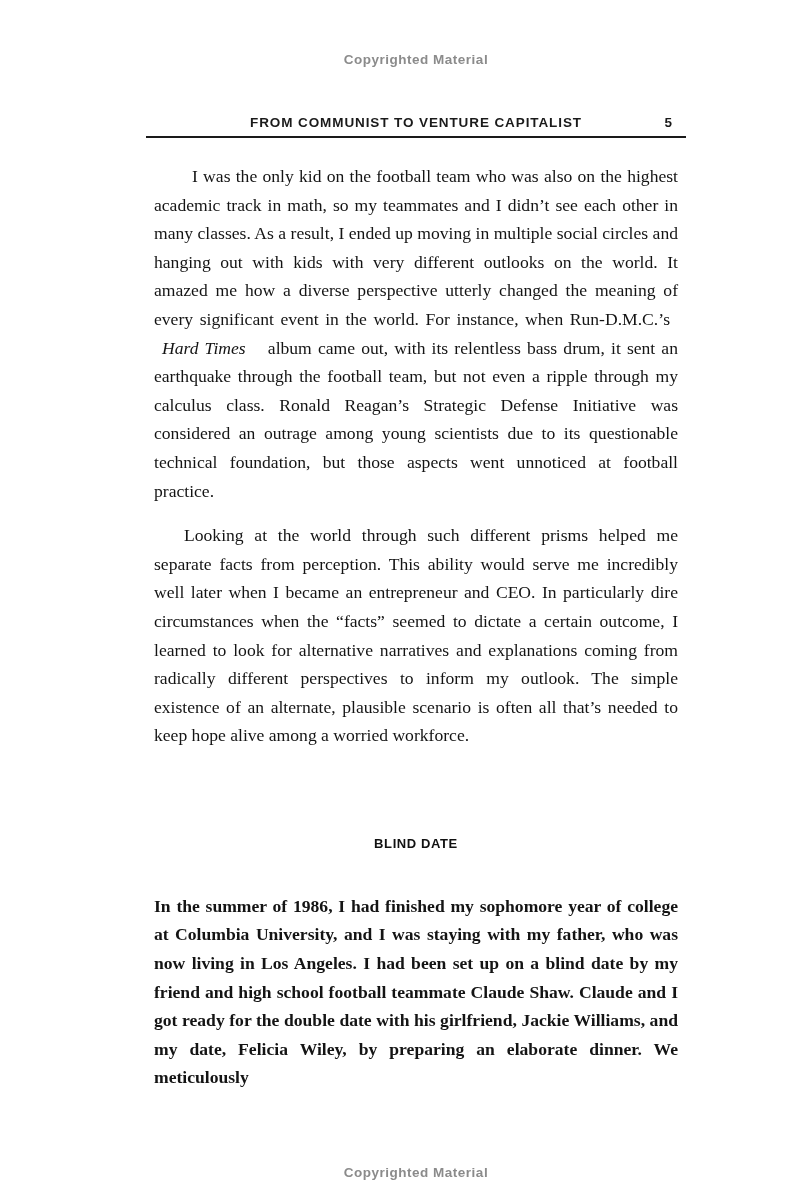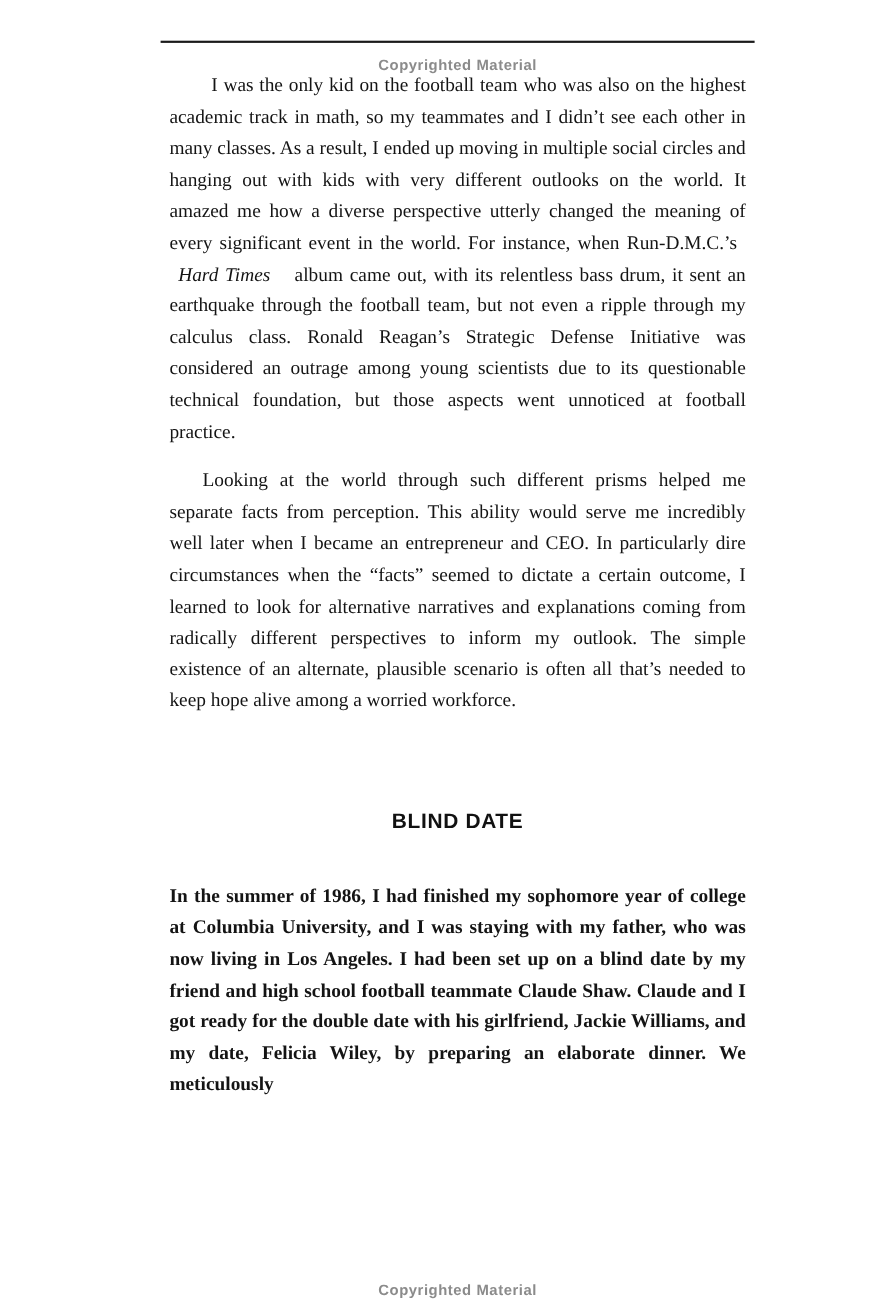--- a/index.html
+++ b/index.html
@@ -64,21 +64,21 @@
     line-height: 28.6px;
     color: #141414;
     text-align: justify;
   }
   .first-copy { margin-top: 21px; }
   p.indent { text-indent: 30px; }
   .section-heading {
     margin-top: 70px;
     text-align: center;
     font-family: "Liberation Sans", sans-serif;
-    font-size: 19px;
+    font-size: 13px;
     font-weight: 700;
     letter-spacing: 0.6px;
     color: #111111;
   }
   .after-heading { margin-top: 25px; font-weight: bold; }
   em { font-style: italic; }
   .bottom-bar {
     position: absolute;
     left: 0;
     bottom: 0;
@@ -89,20 +89,24 @@
 </style>
 </head>
 <body>
 
 <div class="page">
 
   <div class="copyright copyright-top">Copyrighted Material</div>
 
   <div class="content">
 
+    <div class="running-head">
+      <span>FROM COMMUNIST TO VENTURE CAPITALIST</span>
+      <span class="page-number">5</span>
+    </div>
 
     <hr class="head-rule">
 
 
     <p class="body-copy indent"><span>I was the only kid on the football team who was also on the highest academic track in math, so my teammates and I didn’t see each other in many classes. As a result, I ended up moving in multiple social circles and hanging out with kids with very different outlooks on the world. It amazed me how a diverse perspective utterly changed the meaning of every significant event in the world. For instance, when Run-D.M.C.’s </span><em>Hard Times</em><span> album came out, with its relentless bass drum, it sent an earthquake through the football team, but not even a ripple through my calculus class. Ronald Reagan’s Strategic Defense Initiative was considered an outrage among young scientists due to its questionable technical foundation, but those aspects went unnoticed at football practice.</span></p>
 
     <p class="body-copy indent">Looking at the world through such different prisms helped me separate facts from perception. This ability would serve me incredibly well later when I became an entrepreneur and CEO. In particularly dire circumstances when the “facts” seemed to dictate a certain outcome, I learned to look for alternative narratives and explanations coming from radically different perspectives to inform my outlook. The simple existence of an alternate, plausible scenario is often all that’s needed to keep hope alive among a worried workforce.</p>
 
     <h2 class="section-heading">BLIND DATE</h2>
 

